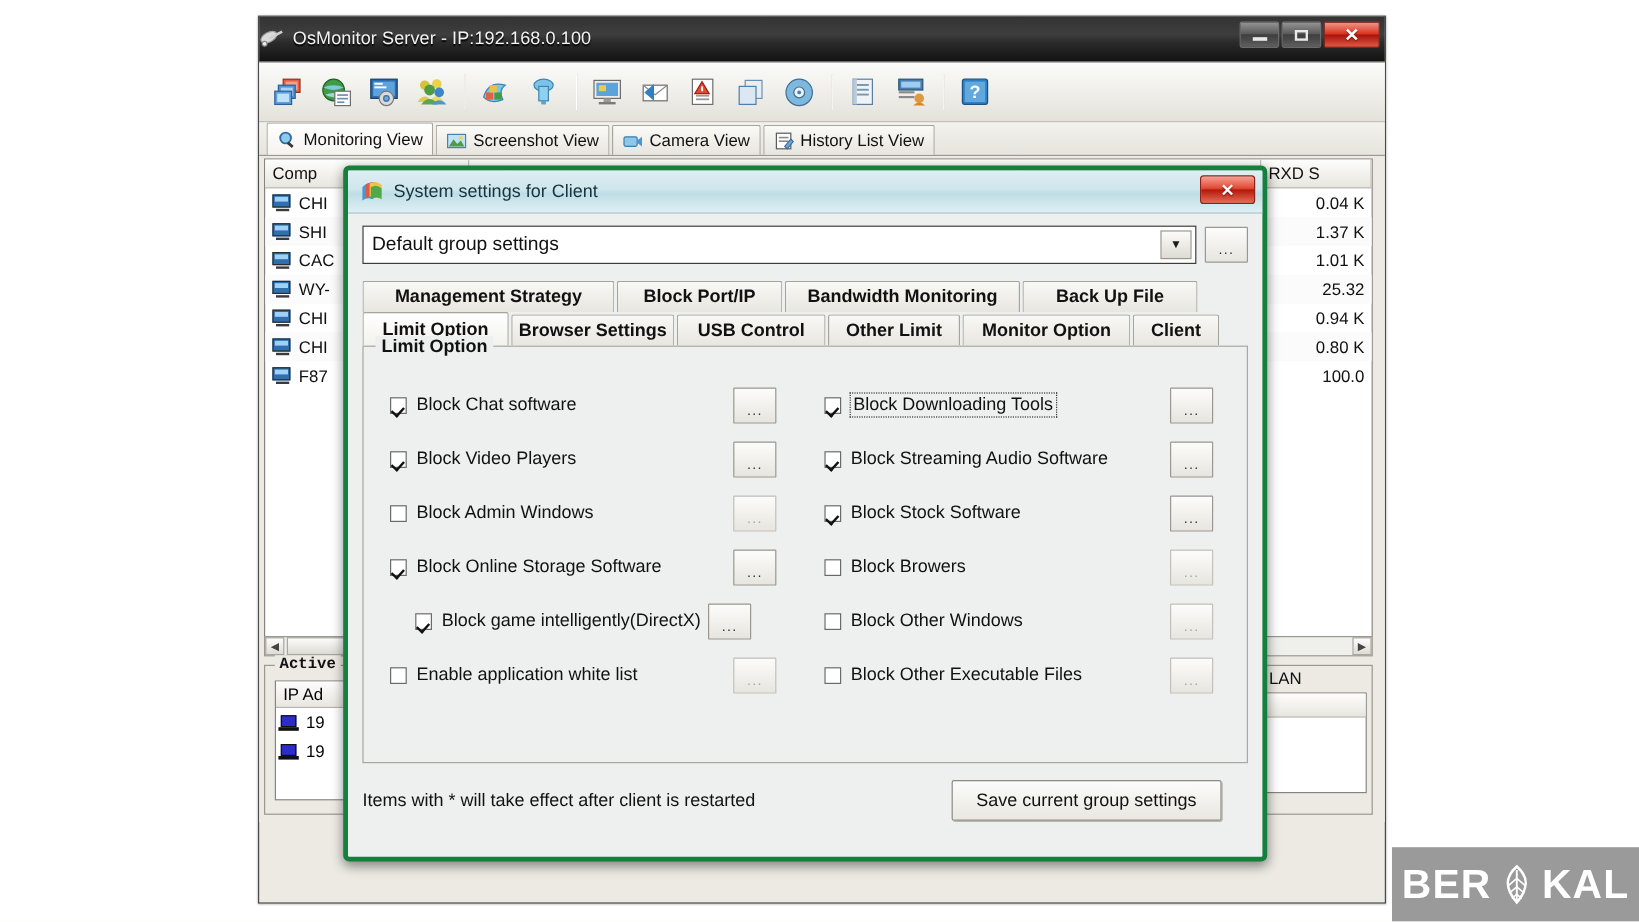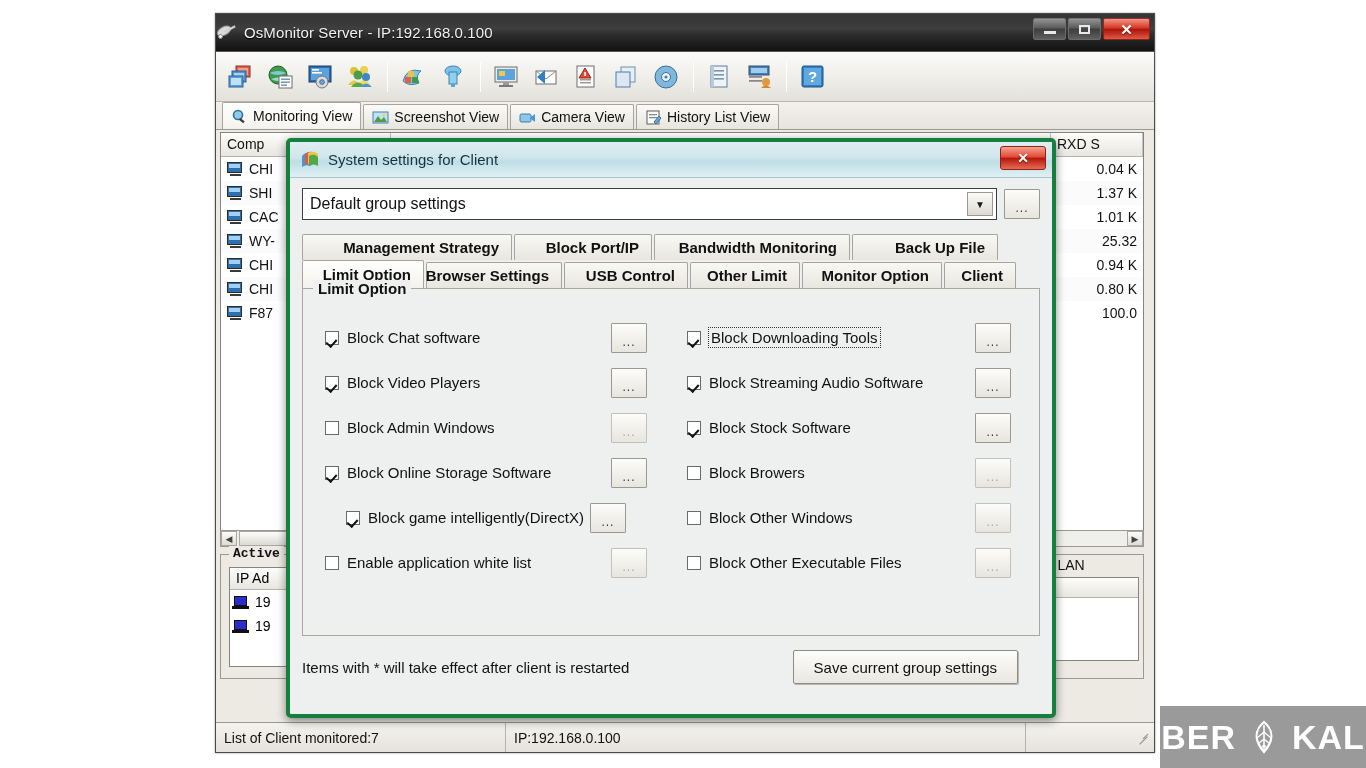--- a/index.html
+++ b/index.html
@@ -202,21 +202,21 @@
     border:1px solid #9a9890; border-radius:1px;
     display:flex; align-items:flex-end; justify-content:center; padding-bottom:3px;
     letter-spacing:1px;
   }
   .dots-btn.disabled { color:#a9a7a0; border-color:#c2c0b9; }
 
   
   #tabrows { margin-top: 12px; }
   .tabrow { display:flex; align-items:flex-end; height: 28px; }
   .dtab {
-    height: 26px; display:flex; align-items:center; justify-content:flex-end;
+    height: 26px; display:flex; align-items:center; justify-content:center;
     padding: 0 12px; font-size:15px; font-weight:bold; color:#111;
     border:1px solid #a6a49c; border-bottom:none;
     background: linear-gradient(to bottom,#f8f8f5,#e8e6df);
     margin-right: 2px; white-space:nowrap; border-radius:2px 2px 0 0;
   }
   .dtab.active { background: linear-gradient(to bottom,#ffffff,#f3f2ed); height: 28px; }
 
   #groupbox {
     position:relative; margin-top:0;
     border: 1px solid #a9a7a0;
@@ -257,21 +257,21 @@
     border:1px solid #8d8b84; border-radius:2px;
     display:flex; align-items:center; justify-content:center;
     font-size:15px; color:#111;
     box-shadow: 1px 1px 0 #b9b7b0;
   }
 
   
   #watermark {
     position:absolute; right: 0; bottom: 0; width: 206px; height: 62px;
     background: #9a9a9a;
-    display:flex; align-items:center; justify-content:center; gap:12px;
+    display:flex; align-items:center; justify-content:center; gap:5px;
   }
   #watermark .wm-text { color:#fff; font-size:34px; font-weight:bold; letter-spacing:1px; font-family:"Liberation Sans", sans-serif; }
   #watermark .wm-leaf { width:30px; height:34px; position:relative; margin:0 1px; }
 </style>
 </head>
 <body>
 
 <div id="stage">
 
   <div id="app-window">
@@ -644,26 +644,20 @@
         </div>
         <div class="right-subpanel">
           <div class="rsp-label">d in LAN</div>
           <div class="rsp-box">
               <div class="hd"></div>
             </div>
         </div>
       </div>
     </div>
 
-    <div id="statusbar">
-      <div class="seg s1">List of Client monitored:7</div>
-      <div class="seg s2">IP:192.168.0.100</div>
-      <div class="seg" style="flex:1;border-right:none"></div>
-      <span class="grip"></span>
-    </div>
   </div>
 
   <div id="dialog">
     <div id="dlg-title">
       <span class="dlg-icon">
         <svg width="20" height="20" viewBox="0 0 20 20">
           <path d="M2 6 Q6 1 11 3 L11 16 Q6 14 2 17 Z" fill="#4a95d4"></path>
           <path d="M5 4 Q10 0 15 3 L15 14 Q10 12 5 15 Z" fill="#e05a3e"></path>
           <path d="M8 3 Q13 0 18 4 L18 14 Q13 11 8 14 Z" fill="#f0c24a"></path>
           <path d="M9 6 Q14 3 18 7 L18 16 Q14 13 9 16 Z" fill="#4fa84a"></path>

